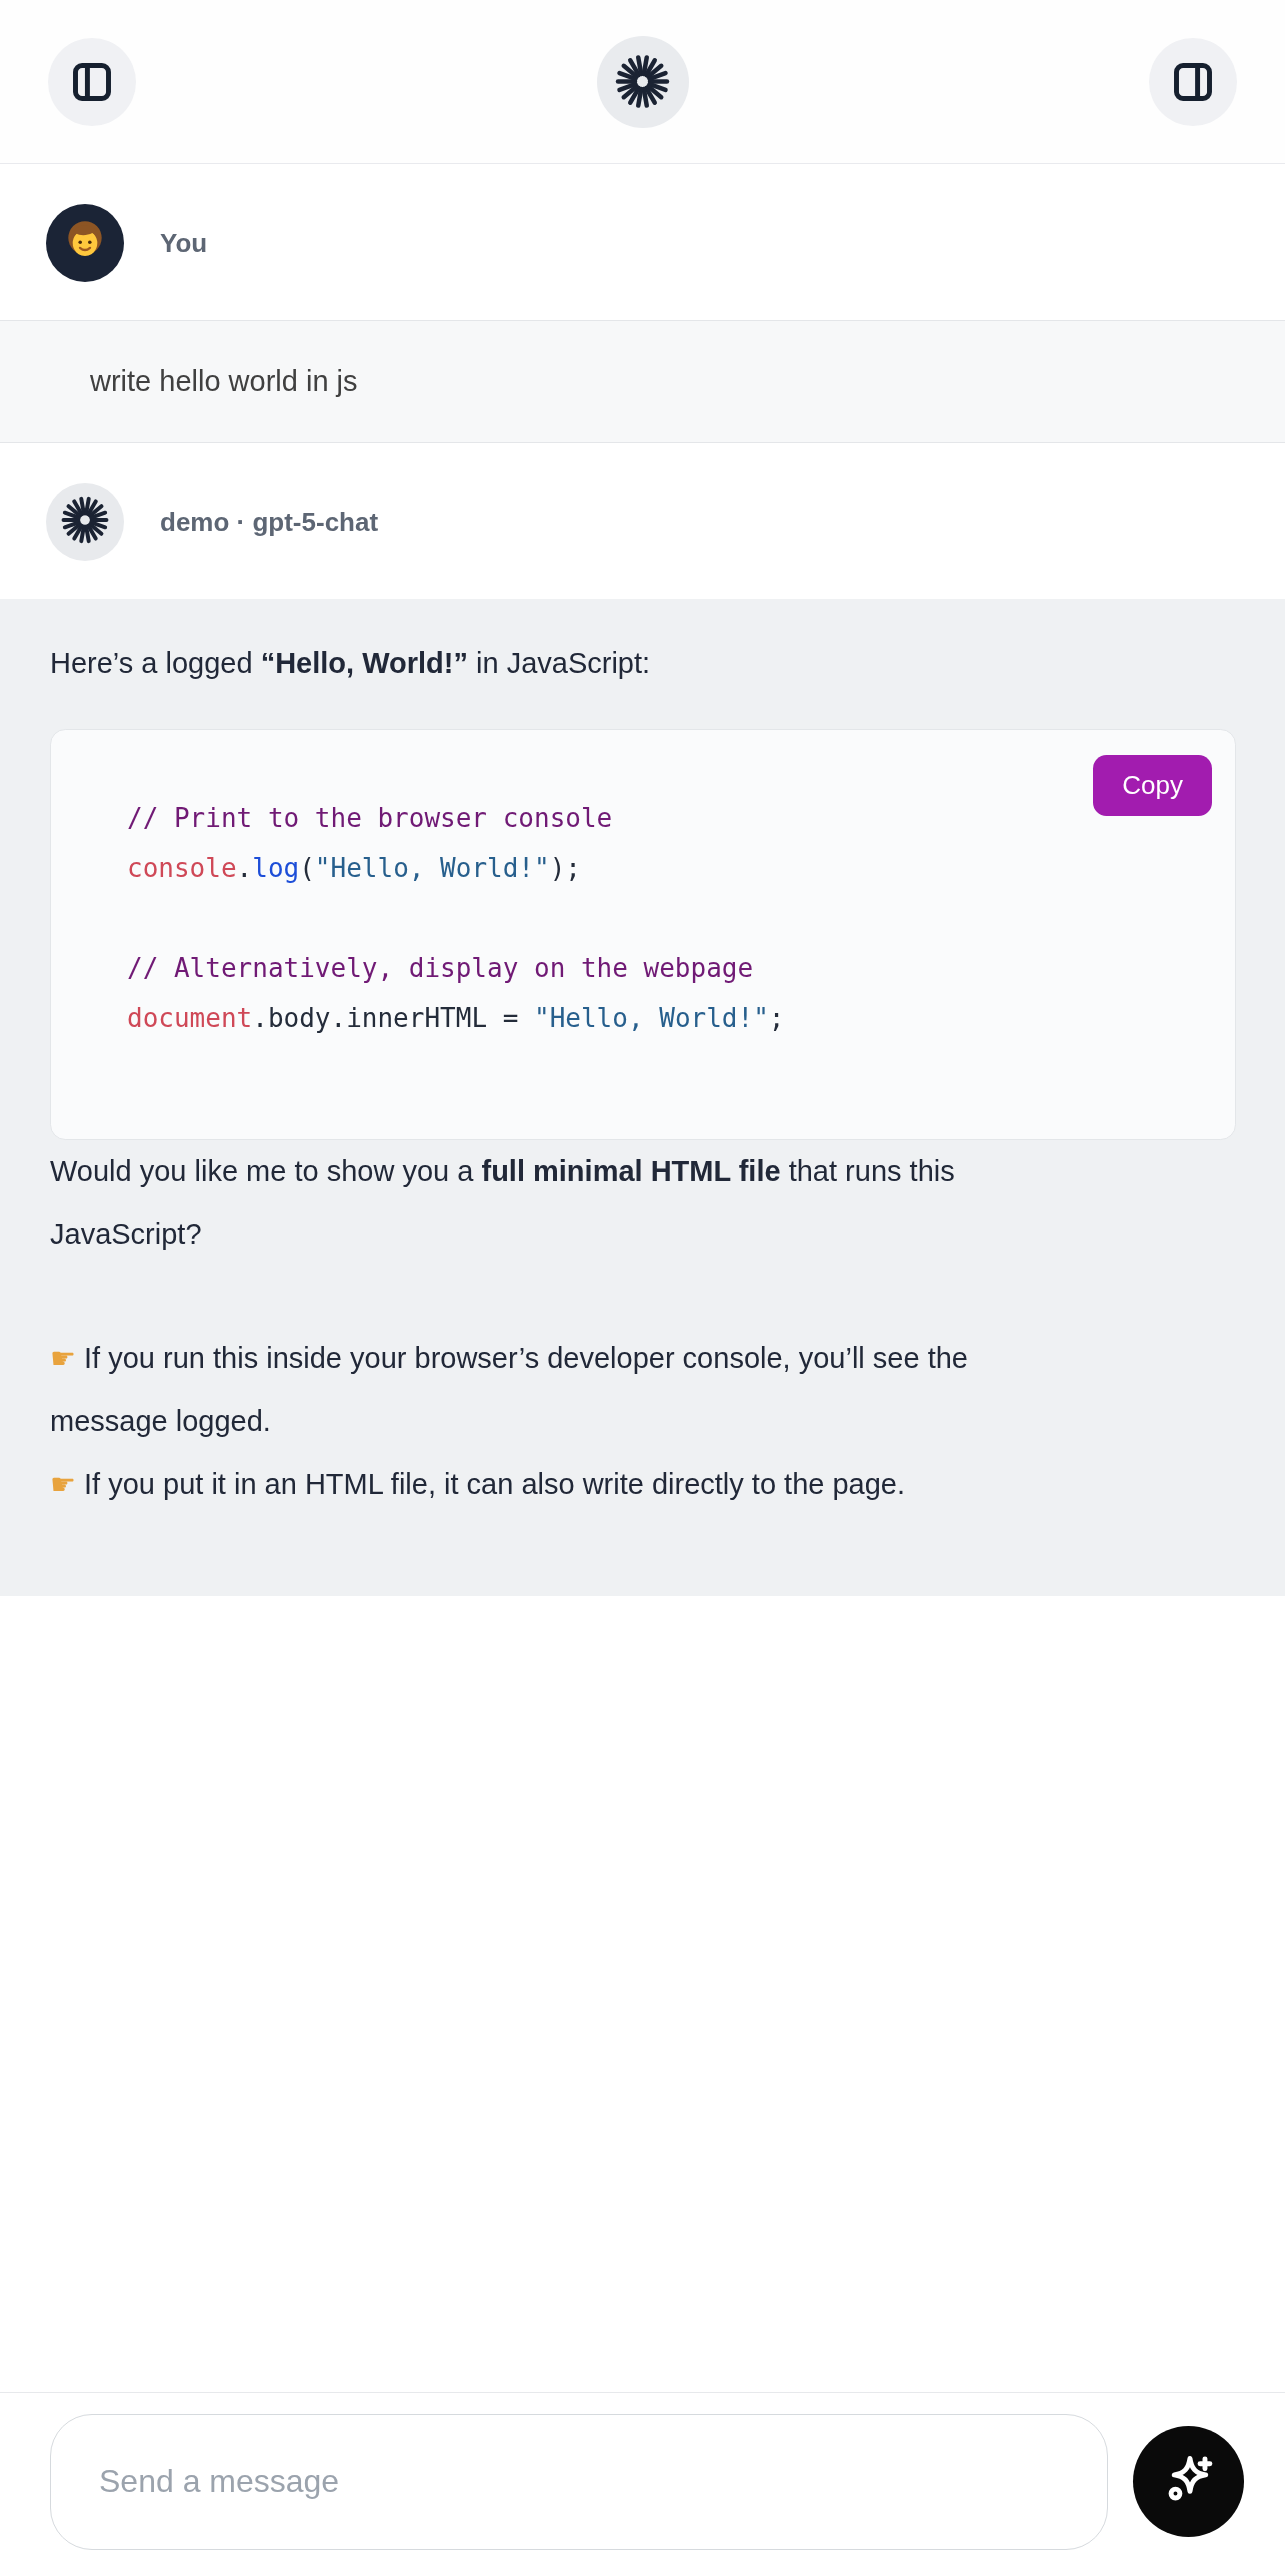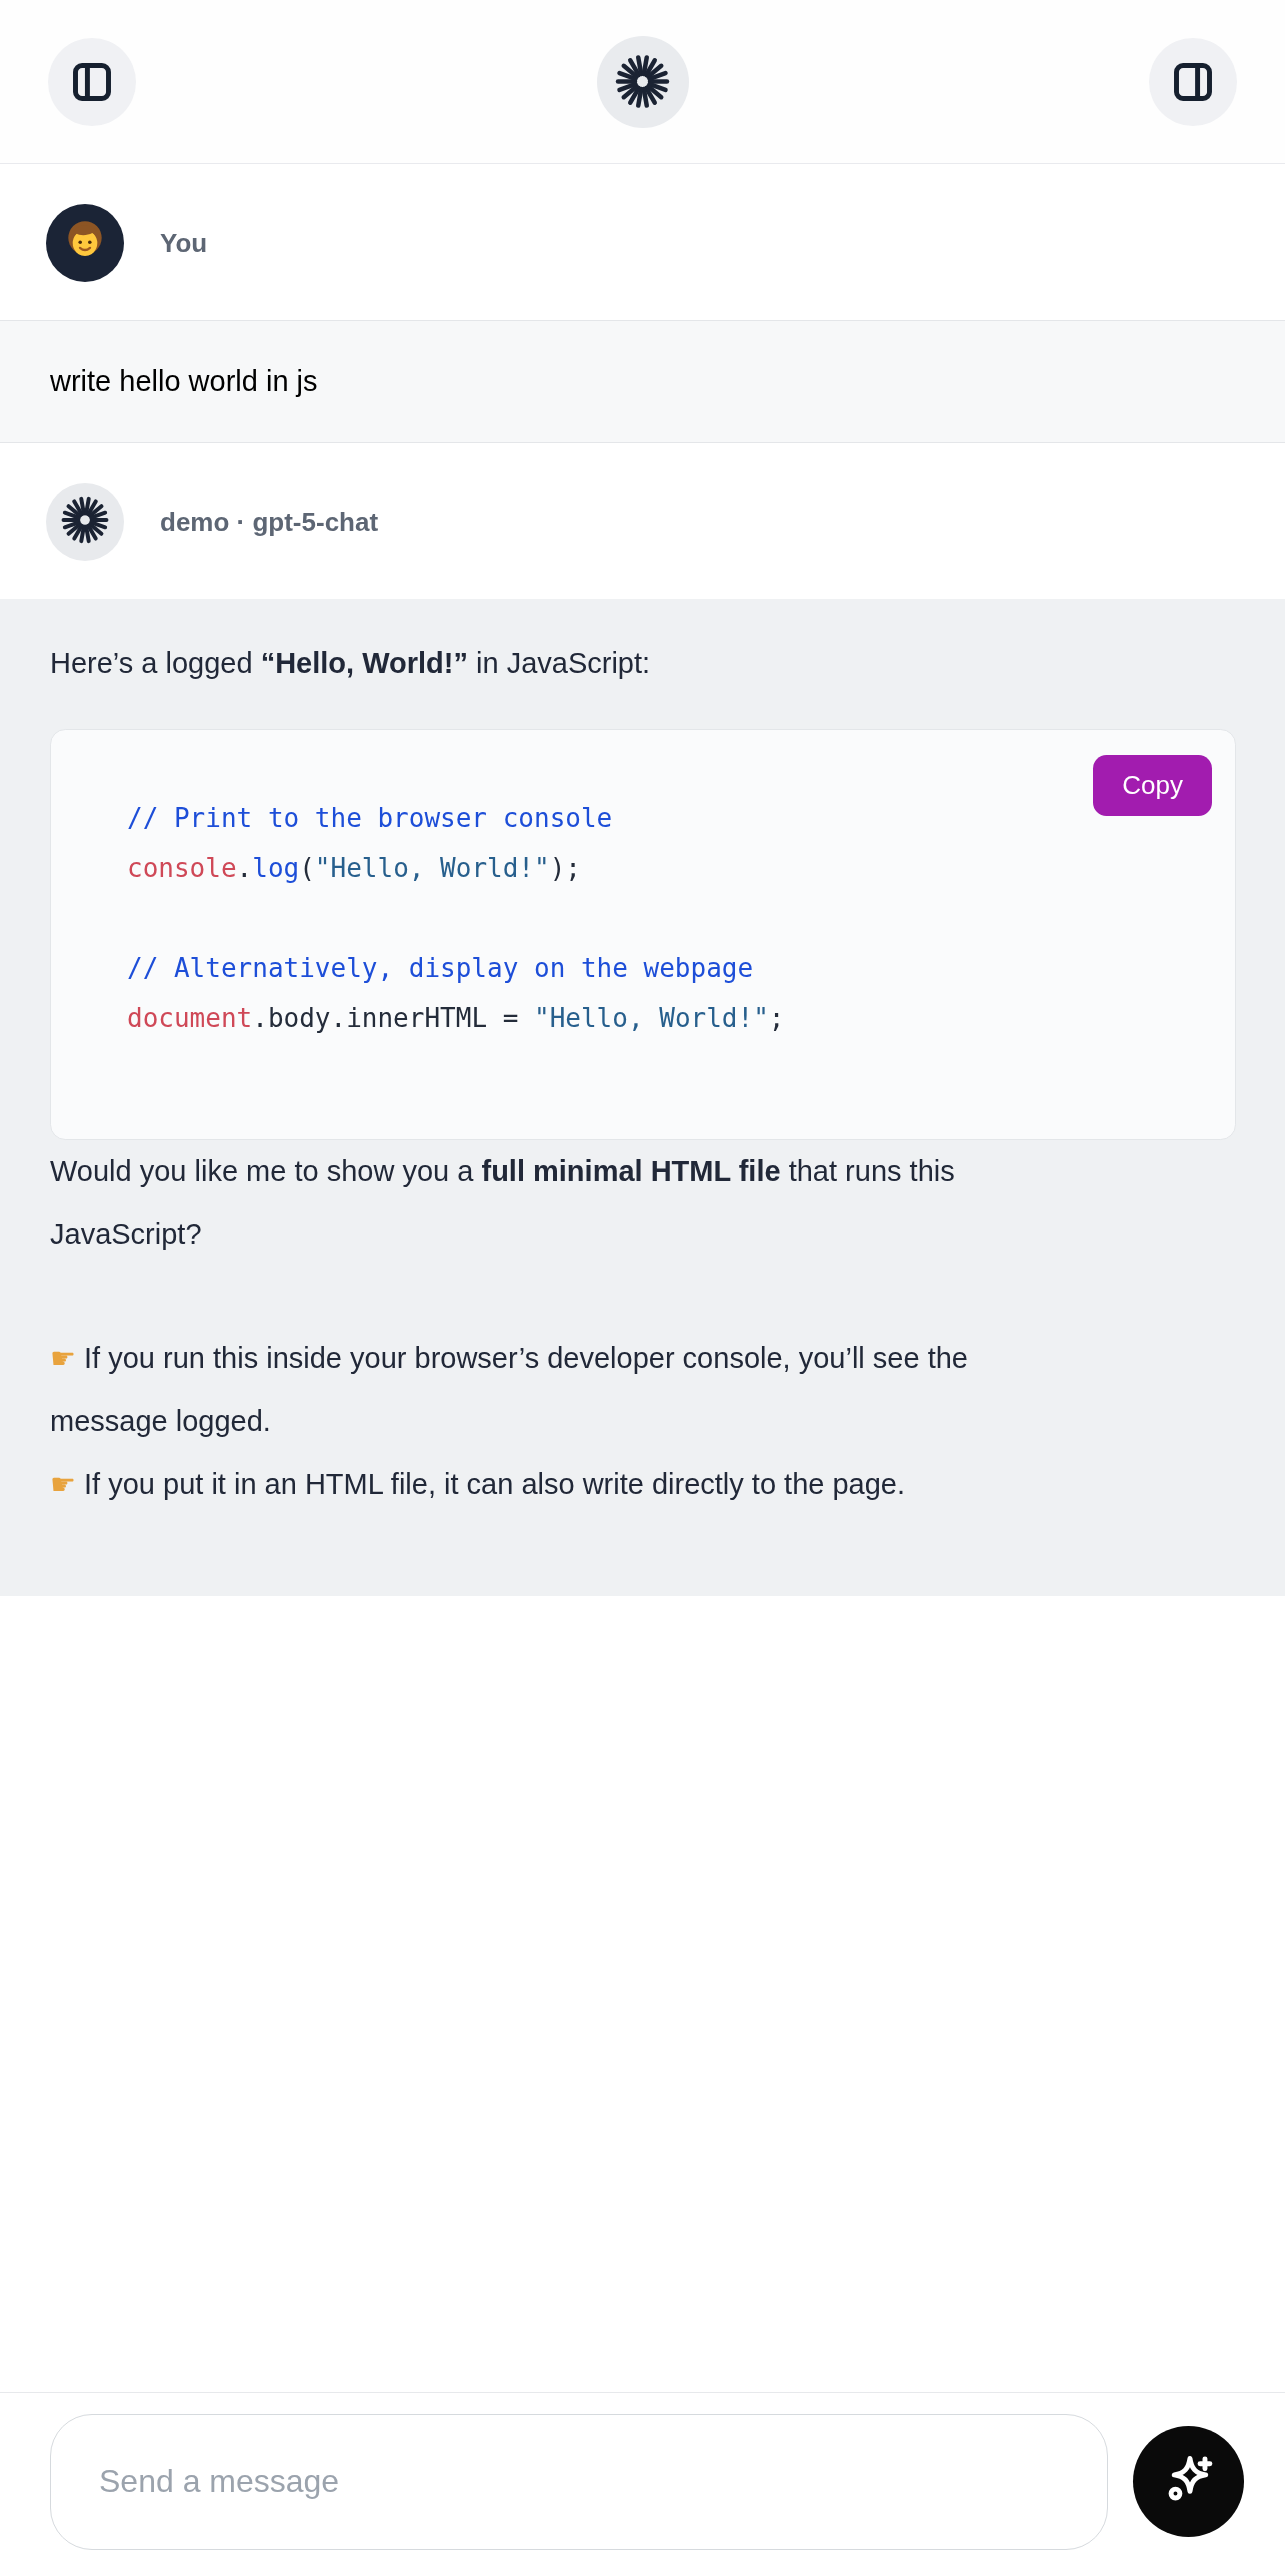--- a/index.html
+++ b/index.html
@@ -46,21 +46,21 @@
     font-size:26px; font-weight:700; color:#5d6674;
   }
 
   
   .user-band {
     background:#f7f8f9;
     border-top:1.9px solid #e4e6e9;
     border-bottom:1.9px solid #e4e6e9;
     padding:29px 50px;
   }
-  .user-band .msg-text { font-size:29px; line-height:63px; color:#000000; }
+  .user-band .msg-text { font-size:29px; line-height:63px; color:#404040;margin-left:40px; }
 
   
   .assistant-band {
     background:#eff1f3;
     padding:32.5px 50px 34px 50px;
   }
   .msg-text { font-size:29px; line-height:63px; color:#212838; max-width:966px; }
   .msg-text .bold { font-weight:700; }
   .msg-text .pointer { color:#e8a33d; }
 
@@ -76,21 +76,21 @@
     width:1186px;
   }
   .code-pre {
     padding:63px 38px 96px 76px;
     font-family:"DejaVu Sans Mono","Liberation Mono",monospace;
     font-size:26px; line-height:50px;
     white-space:pre;
     color:#242c3a;
   }
   .code-line { min-height:50px; }
-  .tok-comment { color:#1d4ed8;margin-top:36px; }
+  .tok-comment { color:#701a75;margin-top:36px; }
   .tok-name   { color:#cf4857; }
   .tok-func   { color:#1d4ed8; }
   .tok-string { color:#275f8d; }
   .tok-plain  { color:#242c3a; }
   .copy-btn {
     position:absolute; top:25px; right:23px;
     background:#a21caf; color:#ffffff;
     border:none; border-radius:13.4px;
     font-family:"Liberation Sans","DejaVu Sans",sans-serif;
     font-size:26px;

